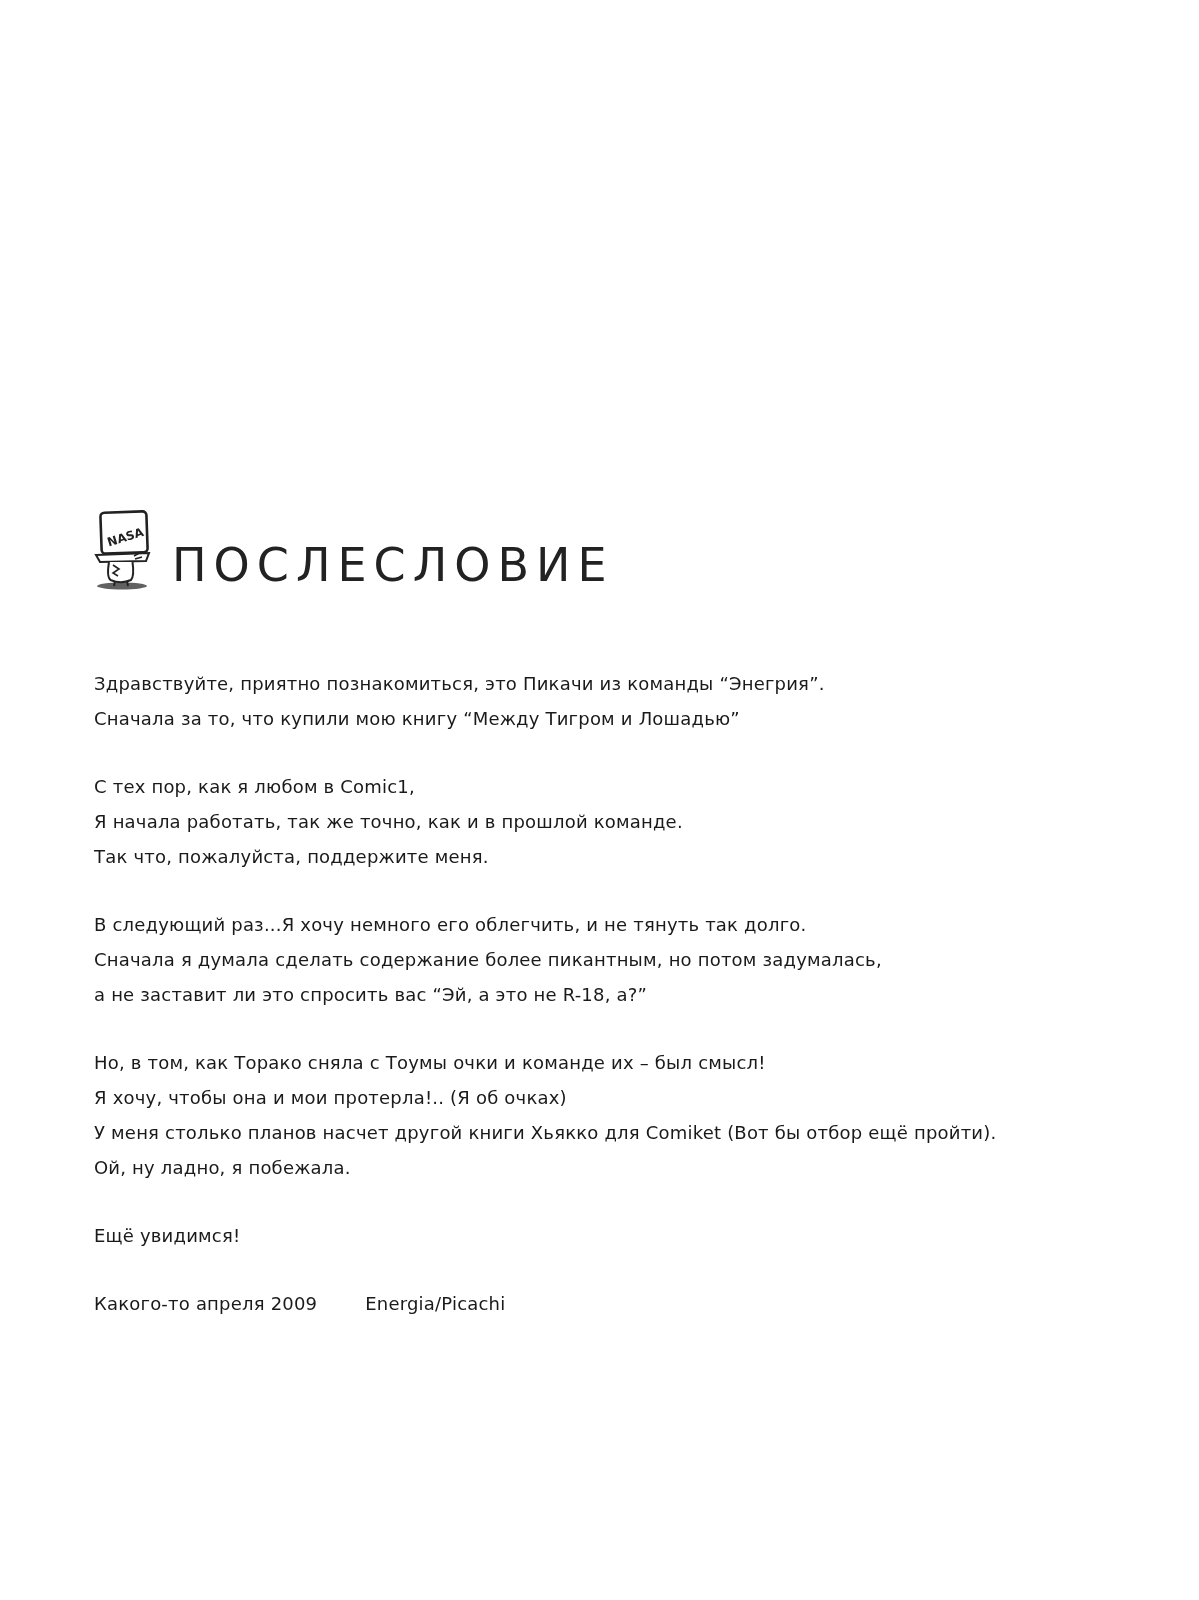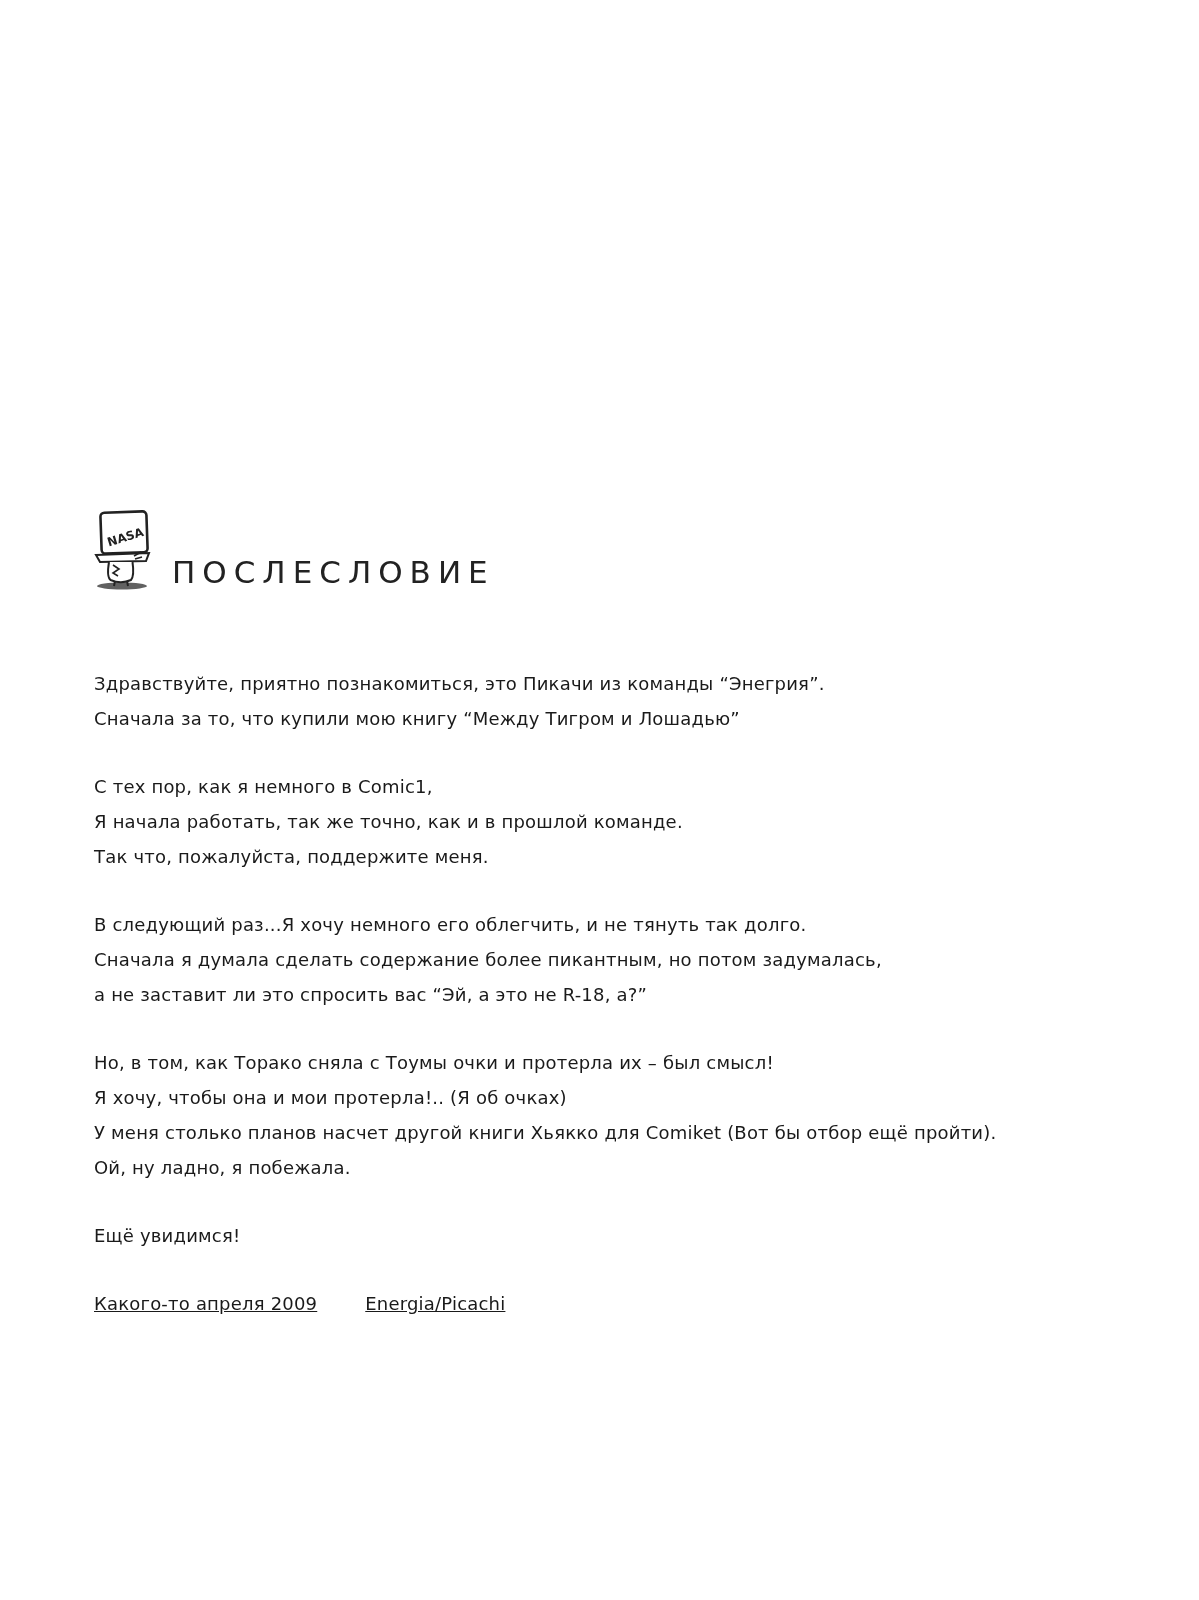--- a/index.html
+++ b/index.html
@@ -24,21 +24,21 @@
     align-items: flex-end;
     gap: 20px;
   }
   .mascot {
     width: 62px;
     height: 82px;
     flex: 0 0 auto;
   }
   .page-title {
     margin: 0 0 2px 0;
-    font-size: 31px;
+    font-size: 46px;
     font-weight: 500;
     letter-spacing: 7px;
     line-height: 1;
     white-space: nowrap;
     color: #222222;
   }
   .content {
     position: absolute;
     left: 94px;
     top: 666px;
@@ -49,21 +49,20 @@
   }
   .paragraph {
     margin: 0 0 33px 0;
   }
   .text-line {
     white-space: nowrap;
   }
   .signature {
     margin-top: 32px;
     white-space: nowrap;
-    text-decoration: underline;
   }
   .signature .date {
     margin-right: 48px;
   }
 </style>
 </head>
 <body>
 
 <div class="page">
 
@@ -82,33 +81,33 @@
   </div>
 
   <div class="content">
 
     <div class="paragraph">
       <div class="text-line">Здравствуйте, приятно познакомиться, это Пикачи из команды “Энегрия”.</div>
       <div class="text-line">Сначала за то, что купили мою книгу “Между Тигром и Лошадью”</div>
     </div>
 
     <div class="paragraph">
-      <div class="text-line">С тех пор, как я немного в Comic1,</div>
+      <div class="text-line">С тех пор, как я любом в Comic1,</div>
       <div class="text-line">Я начала работать, так же точно, как и в прошлой команде.</div>
       <div class="text-line">Так что, пожалуйста, поддержите меня.</div>
     </div>
 
     <div class="paragraph">
       <div class="text-line">В следующий раз...Я хочу немного его облегчить, и не тянуть так долго.</div>
       <div class="text-line">Сначала я думала сделать содержание более пикантным, но потом задумалась,</div>
       <div class="text-line">а не заставит ли это спросить вас “Эй, а это не R-18, а?”</div>
     </div>
 
     <div class="paragraph">
-      <div class="text-line">Но, в том, как Торако сняла с Тоумы очки и протерла их – был смысл!</div>
+      <div class="text-line">Но, в том, как Торако сняла с Тоумы очки и команде их – был смысл!</div>
       <div class="text-line">Я хочу, чтобы она и мои протерла!.. (Я об очках)</div>
       <div class="text-line">У меня столько планов насчет другой книги Хьякко для Comiket (Вот бы отбор ещё пройти).</div>
       <div class="text-line">Ой, ну ладно, я побежала.</div>
     </div>
 
     <div class="paragraph">
       <div class="text-line">Ещё увидимся!</div>
     </div>
 
     <div class="signature">

